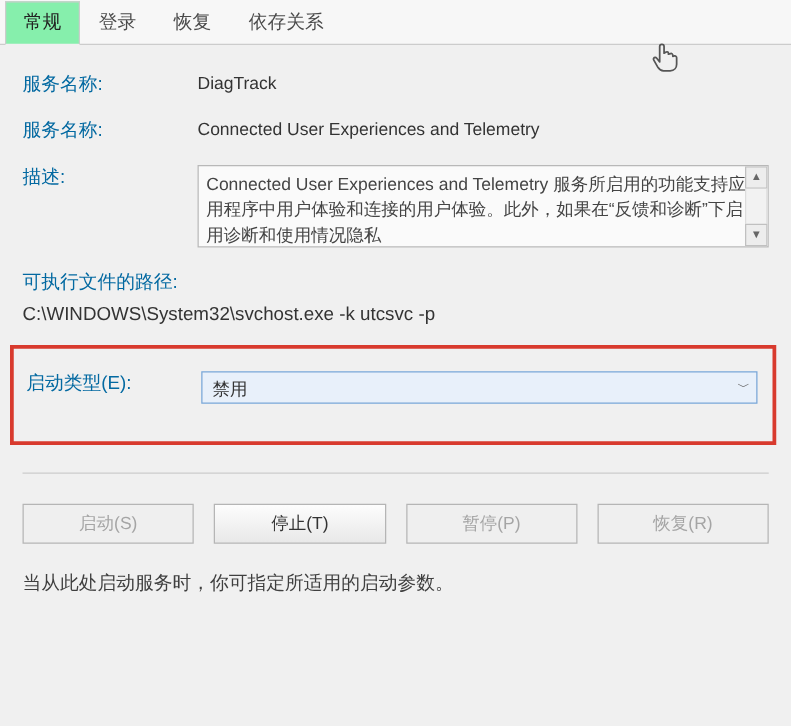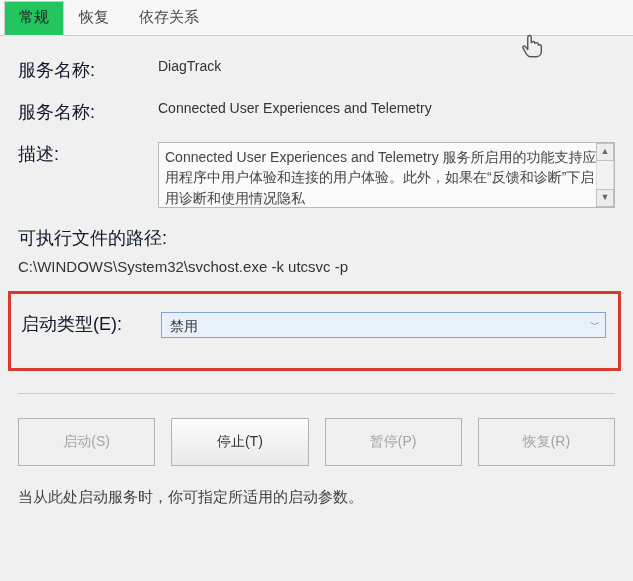--- a/index.html
+++ b/index.html
@@ -30,21 +30,21 @@
       font-size: 15px;
       color: #4a4a4a;
       cursor: pointer;
       border: 1px solid transparent;
       border-bottom: none;
       margin-right: 0px;
       position: relative;
       top: 1px;
     }
     .tab.active {
-      background: #22c55e;
+      background: #86efac;
       border: 1px solid #ccc;
       border-bottom: 1px solid #f0f0f0;
       color: #222;
     }
     
     .cursor {
       position: absolute;
       right: 86px;
       top: 32px;
       width: 28px;
@@ -57,22 +57,22 @@
     }
     .row {
       display: flex;
       margin-bottom: 18px;
       align-items: flex-start;
     }
     .row.tight { margin-bottom: 8px; }
     .label {
       width: 140px;
       flex: 0 0 140px;
-      color: #0f172a;
-      font-size: 18px;
+      color: #0369a1;
+      font-size: 15px;
     }
     .val {
       flex: 1;
       color: #333;
       font-size: 14px;
     }
     .desc-box {
       flex: 1;
       background: #fafafa;
       border: 1px solid #b8b8b8;
@@ -151,21 +151,21 @@
     }
     
     .btn-row {
       display: flex;
       gap: 16px;
       margin-top: 10px;
       margin-bottom: 22px;
     }
     .btn {
       flex: 1;
-      height: 48px;
+      height: 32px;
       border: 1px solid #b5b5b5;
       background: linear-gradient(#fdfdfd,#e8e8e8);
       color: #333;
       font-size: 14px;
       cursor: pointer;
       font-family: inherit;
     }
     .btn[disabled] {
       color: #a5a5a5;
       background: #efefef;
@@ -176,20 +176,21 @@
       font-size: 15px;
     }
   </style>
 </head>
 <body>
 
 <div class="dialog">
 
   <div class="tabs">
     <div class="tab active">常规</div>
+    <div class="tab">登录</div>
     <div class="tab">恢复</div>
     <div class="tab">依存关系</div>
   </div>
 
   <svg class="cursor" viewBox="0 0 32 32">
     <path d="M12 4c1 0 2 .8 2 2v6l2-1c1-.5 2 .2 2 1v1l2-.6c1-.3 2 .5 2 1.5v1l1.6-.3c1-.2 1.9.6 1.9 1.6v6c0 3-2 6-6 6h-6c-3 0-4-1.5-5-3l-4-7c-.6-1 .2-2.3 1.4-2.3.6 0 1 .3 1.4.8L10 20V6c0-1.2.9-2 2-2z" fill="none" stroke="#555" stroke-width="1.6" stroke-linejoin="round"></path>
   </svg>
 
   <div class="panel">
 

